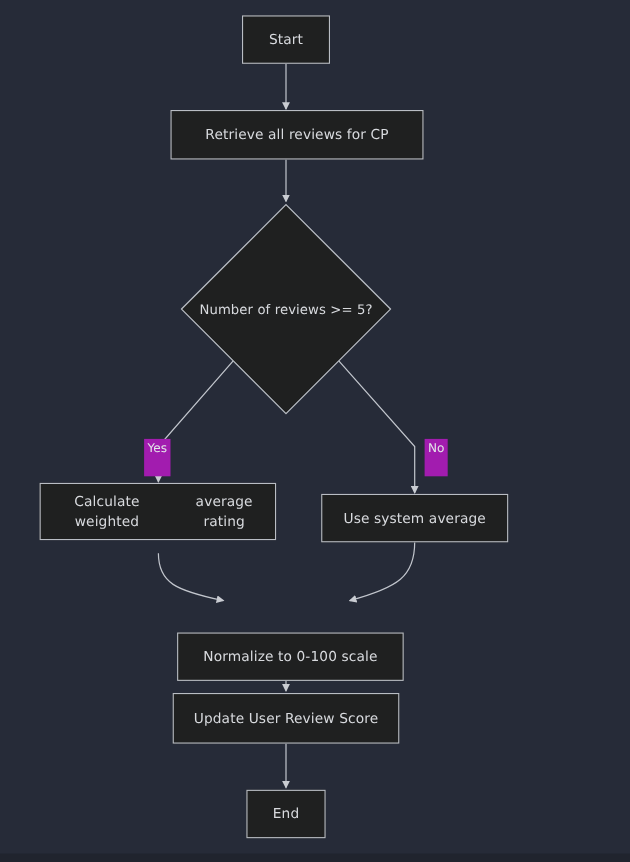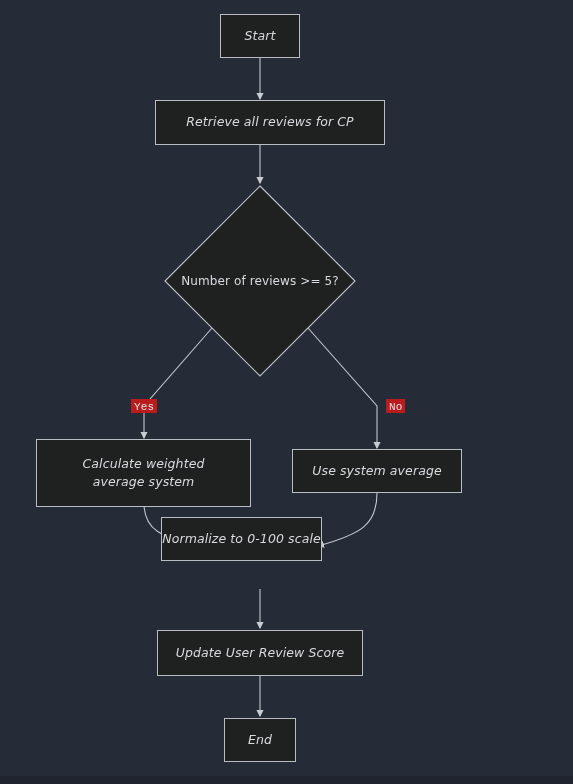--- a/index.html
+++ b/index.html
@@ -34,21 +34,20 @@
     border: 1px solid #b9bdc4;
     color: #d8dade;
     display: flex;
     align-items: center;
     justify-content: center;
     text-align: center;
     font-size: 12.5px;
     line-height: 1.45;
     letter-spacing: 0.1px;
     z-index: 3;
-    font-style: italic;
   }
   .node span { display: block; }
   .diamond-wrap {
     position: absolute;
     z-index: 2;
   }
   .diamond-label {
     position: absolute;
     left: 0;
     top: 0;
@@ -58,28 +57,27 @@
     align-items: center;
     justify-content: center;
     color: #d8dade;
     font-size: 12px;
     letter-spacing: 0.1px;
     z-index: 3;
     pointer-events: none;
   }
   .edge-label {
     position: absolute;
-    background: #b91c1c;
+    background: #a21caf;
     color: #e2e4e8;
     font-size: 11px;
     line-height: 1;
-    padding: 3px 3px 0 3px;
+    padding: 3px 3px 20px 3px;
     z-index: 4;
     letter-spacing: 0.1px;
-    font-family: Liberation Mono, monospace;
   }
   #bottom-strip {
     position: absolute;
     left: 0;
     top: 776px;
     width: 573px;
     height: 8px;
     background: #20242e;
     z-index: 5;
   }
@@ -131,30 +129,30 @@
   </div>
 
   <div class="edge-label" style="left:131px; top:399px;">
     <span>Yes</span>
   </div>
 
   <div class="edge-label" style="left:367px; top:399px;margin-left:19px;">
     <span>No</span>
   </div>
 
-  <div class="node" style="left:36px; top:439px; width:215px; height:68px; flex-direction:column;">
+  <div class="node" style="left:36px; top:439px; width:215px; height:52px; flex-direction:row;">
     <span>Calculate weighted</span>
-    <span>average system</span>
+    <span>average rating</span>
   </div>
 
   <div class="node" style="left:292px; top:449px; width:170px; height:44px;">
     <span>Use system average</span>
   </div>
 
-  <div class="node" style="left:161px; top:517px; width:161px; height:44px;">
+  <div class="node" style="left:161px; top:575px; width:206px; height:44px;">
     <span>Normalize to 0-100 scale</span>
   </div>
 
   <div class="node" style="left:157px; top:630px; width:206px; height:46px;">
     <span>Update User Review Score</span>
   </div>
 
   <div class="node" style="left:224px; top:718px; width:72px; height:44px;">
     <span>End</span>
   </div>

